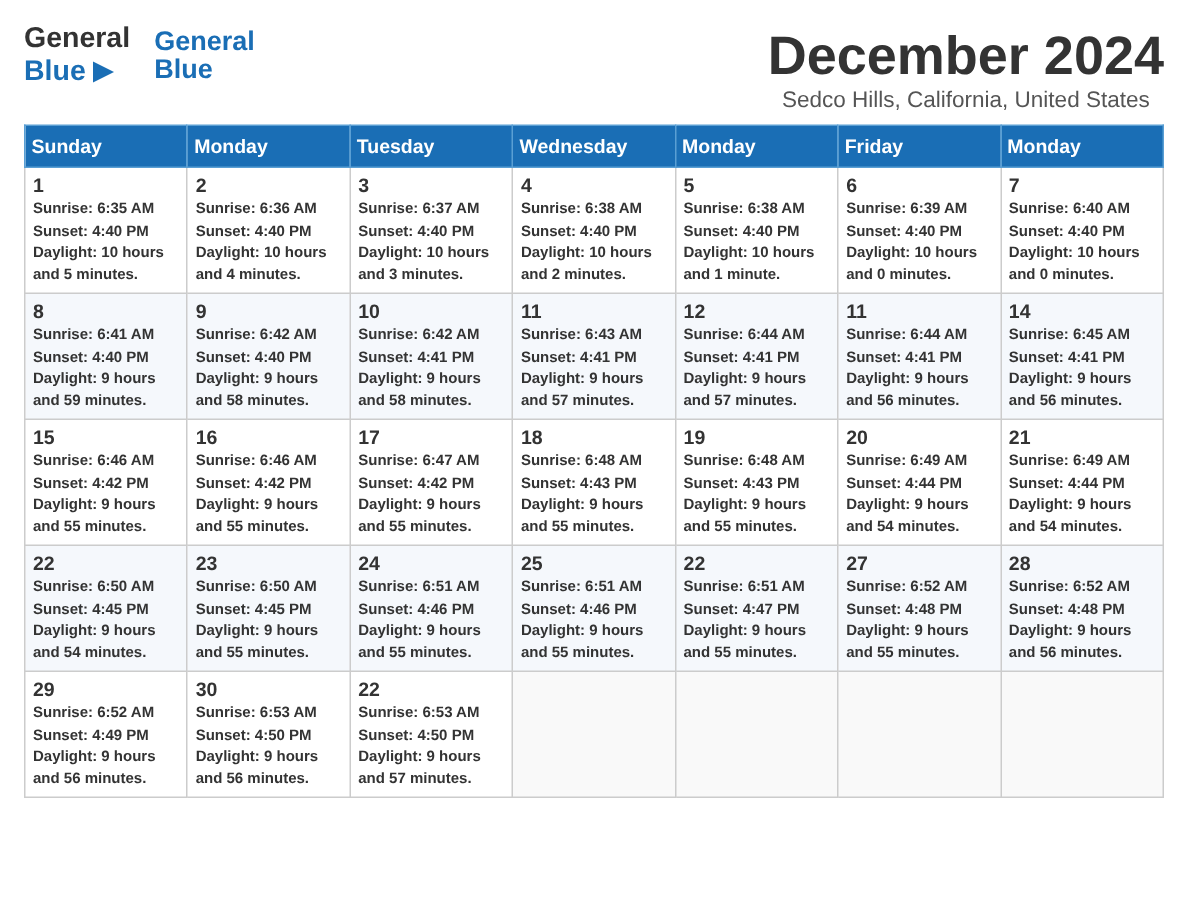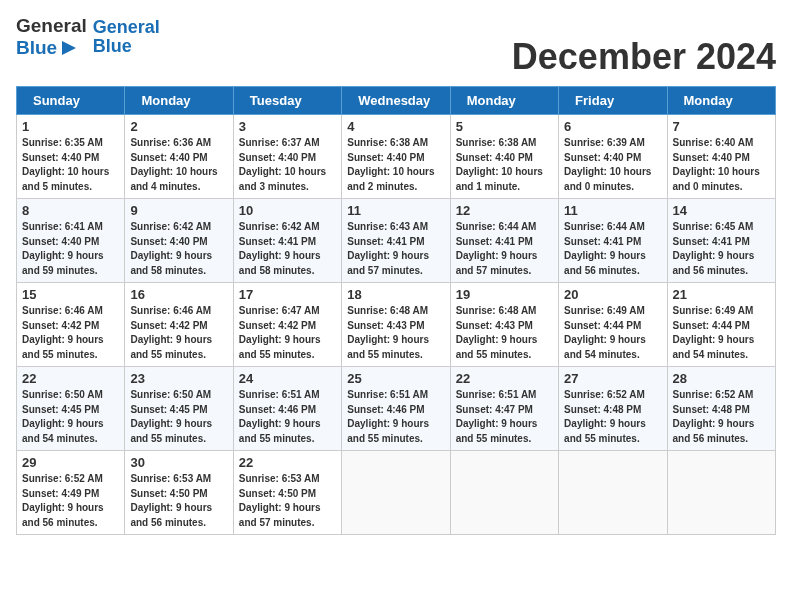--- a/index.html
+++ b/index.html
@@ -12,55 +12,54 @@
     }
     .header-area {
       display: flex;
       justify-content: space-between;
       align-items: flex-start;
       margin-bottom: 8px;
     }
     .logo {
       display: flex;
       align-items: center;
-      gap: 6px;
+      gap: 16px;
     }
     .logo-text {
       font-size: 18px;
       font-weight: bold;
       color: #333;
       line-height: 1.1;
     }
     .logo-text span {
       color: #1a6eb5;
     }
     .title-area {
       text-align: center;
-      margin-top: 20px;
     }
     .calendar-title {
       font-size: 36px;
       font-weight: bold;
       color: #333;
     }
     .calendar-subtitle {
       font-size: 15px;
       color: #555;
     }
     table {
       width: 100%;
       border-collapse: collapse;
       table-layout: fixed;
     }
     thead tr th {
       background-color: #1a6eb5;
       color: #fff;
       font-size: 13px;
       font-weight: bold;
-      padding: 6px 16px;
+      padding: 6px 4px;
       text-align: left;
       border: 1px solid #5a9fd4;
     }
     tbody tr td {
       border: 1px solid #ccc;
       vertical-align: top;
       padding: 4px 5px;
       font-size: 10.5px;
       color: #333;
       height: 80px;
@@ -102,20 +101,21 @@
   </div>
     <div>
       <div class="logo-text">
         <span>General</span><br>
         <span style="color:#1a6eb5;">Blue</span>
       </div>
     </div>
   </div>
   <div class="title-area">
     <div class="calendar-title">December 2024</div>
+    <div class="calendar-subtitle">Sedco Hills, California, United States</div>
   </div>
 </div>
 
 <table>
   <thead>
     <tr id="header-row">
     <th>Sunday</th>
         <th>Monday</th>
         <th>Tuesday</th>
         <th>Wednesday</th>

